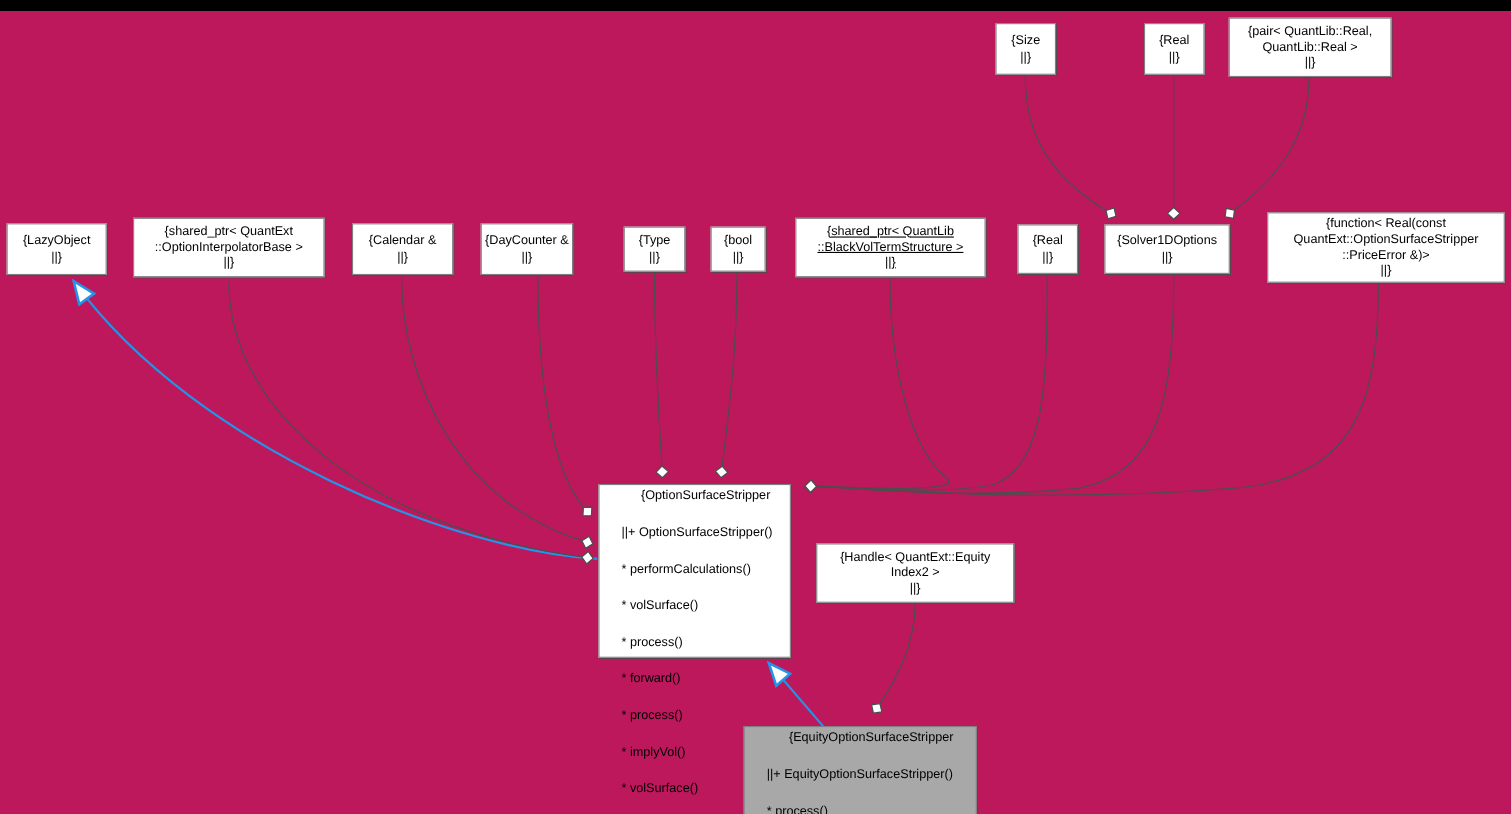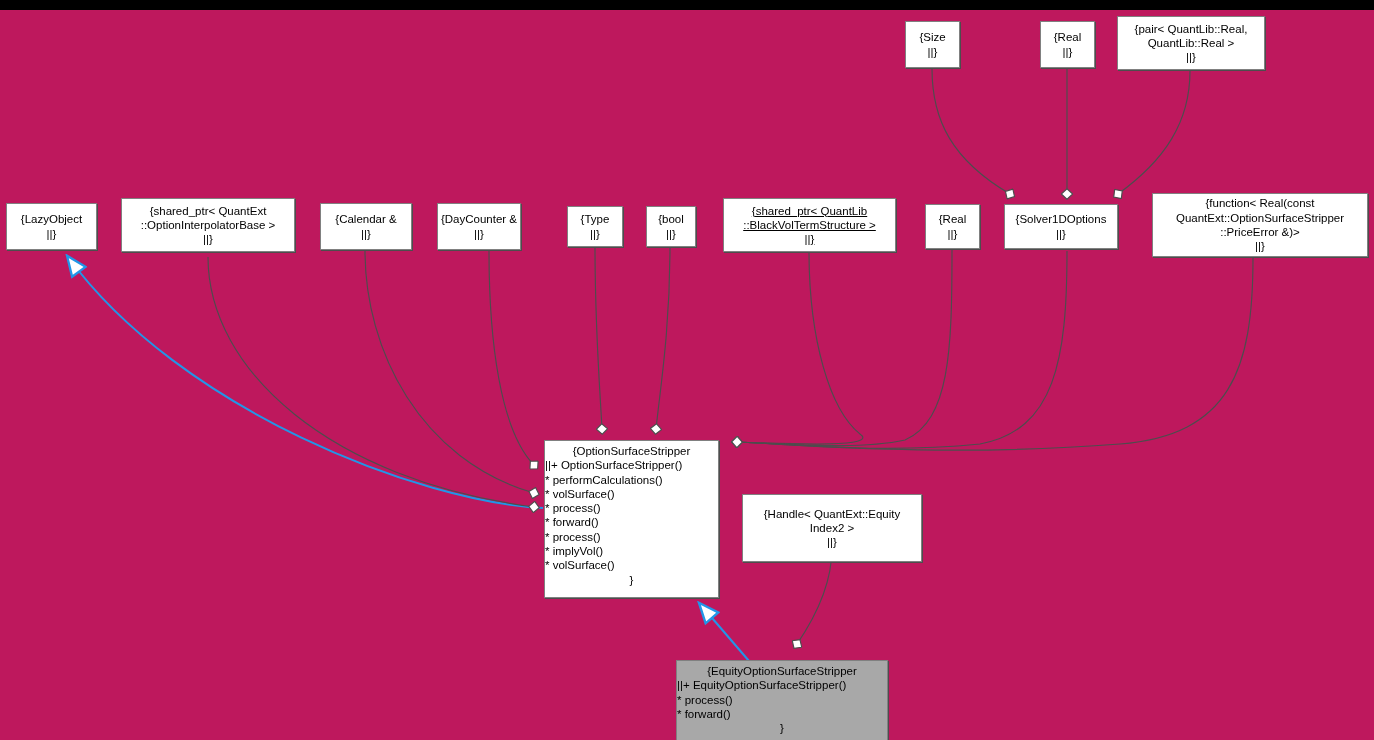--- a/index.html
+++ b/index.html
@@ -39,23 +39,24 @@
     white-space: pre;
     z-index: 5;
   }
   .node.center-align {
     text-align: center;
     align-items: center;
   }
   .node.left-align {
     text-align: left;
     align-items: center;
-    padding-left: 0;
+    padding-left: 20px;
     justify-content: flex-start;
     padding-top: 3px;
+    gap: 19px;
   }
   .node.derived {
     background: #a8a8a8;
   }
   .node .title-line {
     text-align: center;
     width: 100%;
   }
   .node .member-line {
     text-align: left;
@@ -209,21 +210,21 @@
     <div class="member-line">* performCalculations()</div>
     <div class="member-line">* volSurface()</div>
     <div class="member-line">* process()</div>
     <div class="member-line">* forward()</div>
     <div class="member-line">* process()</div>
     <div class="member-line">* implyVol()</div>
     <div class="member-line">* volSurface()</div>
     <div class="brace-line">}</div>
   </div>
 
-  <div class="node center-align" style="left:742px; top:484px; width:180px; height:68px;">
+  <div class="node center-align" style="left:742px; top:484px; width:180px; height:54px;">
     <div class="title-line">{Handle&lt; QuantExt::Equity</div>
     <div class="title-line">Index2 &gt;</div>
     <div class="brace-line">||}</div>
   </div>
 
   <div class="node left-align derived" style="left:676px; top:650px; width:212px; height:84px;">
     <div class="title-line">{EquityOptionSurfaceStripper</div>
     <div class="member-line">||+ EquityOptionSurfaceStripper()</div>
     <div class="member-line">* process()</div>
     <div class="member-line">* forward()</div>

